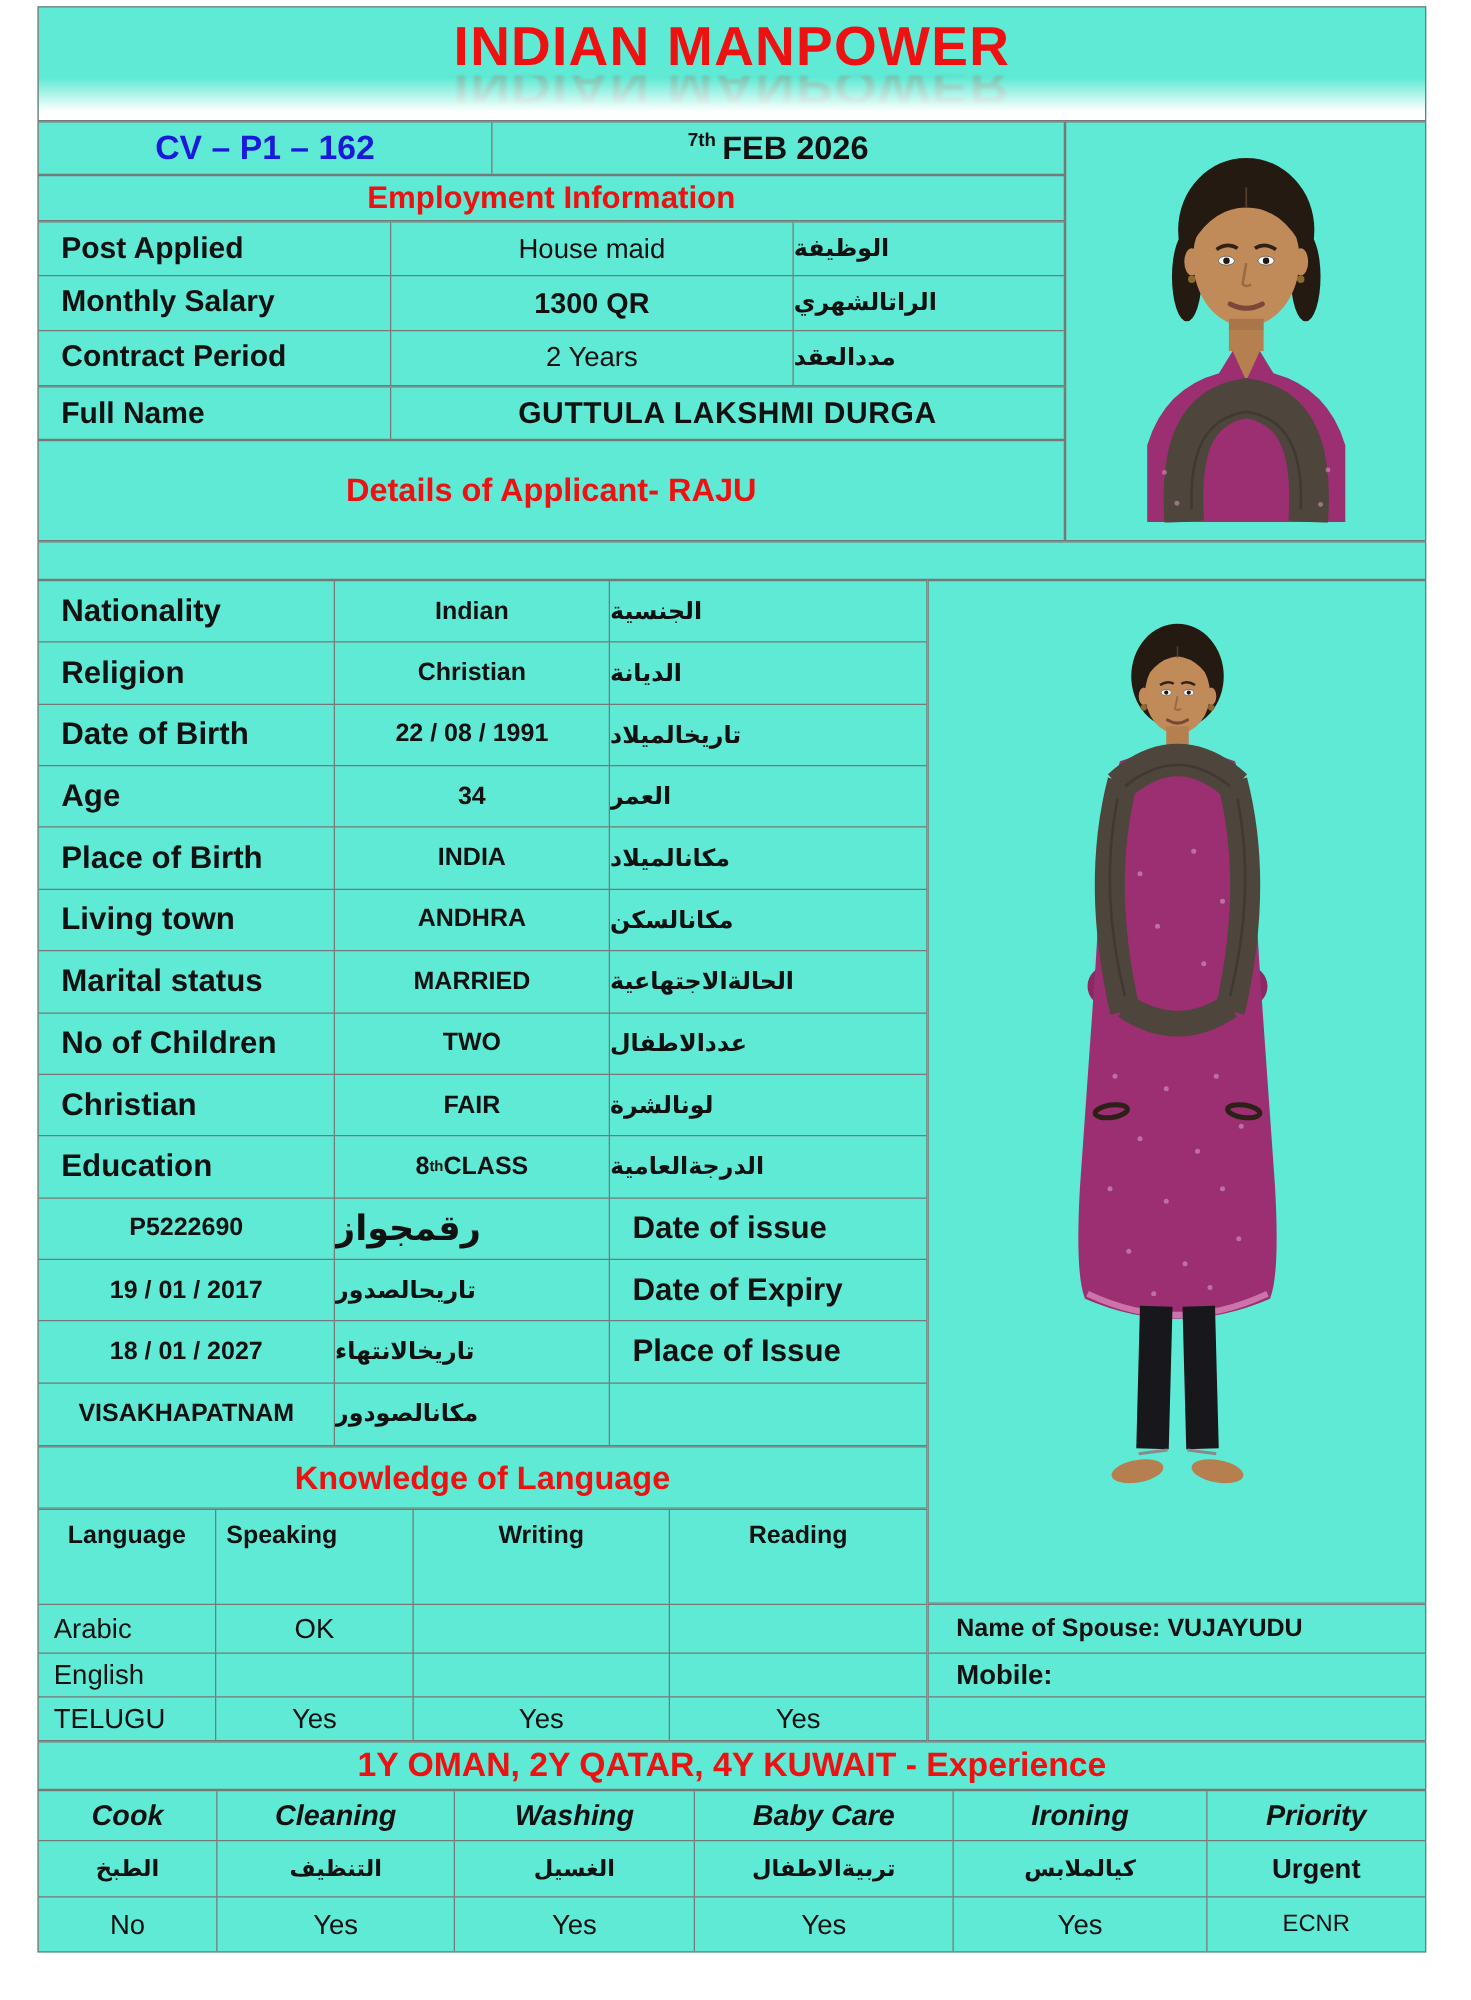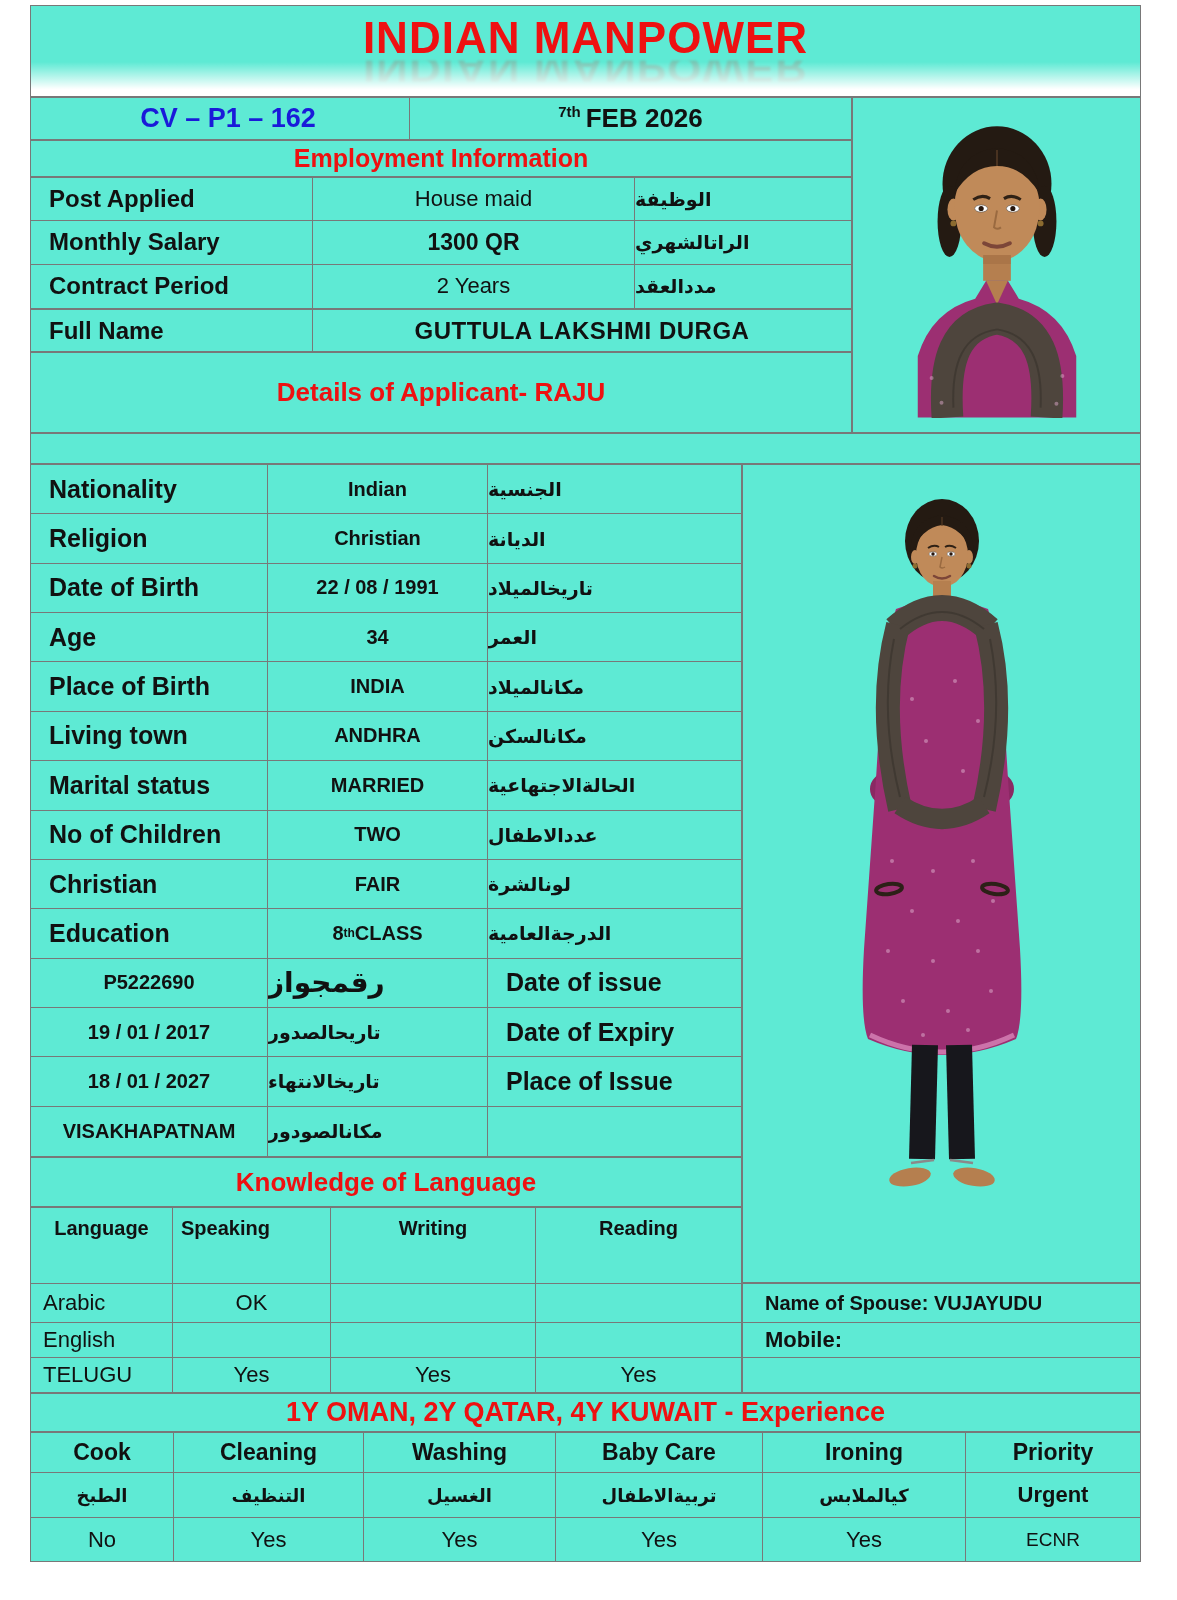--- a/index.html
+++ b/index.html
@@ -10,21 +10,21 @@
 
   
   #title-box{left:30px;top:5px;width:1111px;height:92px;text-align:center;overflow:hidden;}
   .title-text{font-size:44px;font-weight:bold;color:#ee1111;letter-spacing:1px;line-height:48px;margin-top:8px;}
   .title-refl{font-size:44px;font-weight:bold;color:#ee1111;letter-spacing:1px;line-height:44px;
               transform:scaleY(-0.85);opacity:.16;filter:blur(1.1px);height:32px;overflow:hidden;margin-top:-4px;}
   .refl-fade{position:absolute;left:0;right:0;bottom:0;height:34px;
              background:linear-gradient(to bottom,rgba(255,255,255,0) 0%,#fff 80%);}
 
   
-  #cv-row{left:30px;top:97px;width:822px;height:43px;display:flex;padding-left:16px;}
+  #cv-row{left:30px;top:97px;width:822px;height:43px;display:flex;}
   #cv-cell{width:363px;border-right:1.5px solid #787878;color:#1a1ad9;font-weight:bold;font-size:27px;}
   #date-cell{flex:1;font-weight:bold;font-size:26px;}
   #date-cell sup{margin-right:5px;font-size:15px;}
 
   
   #photo-box{left:852px;top:97px;width:289px;height:336px;display:flex;align-items:flex-start;justify-content:center;padding-top:12px;}
 
   
   #emp-header{left:30px;top:140px;width:822px;height:37px;color:#ee1111;font-weight:bold;font-size:25px;}
   #emp-rows{left:30px;top:177px;width:822px;height:132px;display:grid;grid-template-columns:282px 322px 1fr;grid-template-rows:repeat(3,1fr);}
@@ -72,21 +72,21 @@
   .sp-row.r2{height:35px;border-bottom:1.5px solid #787878;font-size:22px;}
   .sp-row.r3{flex:1;}
 
   
   #exp-row{left:30px;top:1393px;width:1111px;height:39px;color:#ee1111;font-weight:bold;font-size:27px;}
 
   
   #skills-grid{left:30px;top:1432px;width:1111px;height:130px;display:grid;grid-template-columns:143px 190px 192px 207px 203px 1fr;grid-template-rows:40px 45px 1fr;}
   #skills-grid>div:not(:nth-child(6n)){border-right:1.5px solid #787878;}
   #skills-grid>div:nth-child(-n+12){border-bottom:1.5px solid #787878;}
-  .skh{font-weight:bold;font-size:23px;}
+  .skh{font-weight:bold;font-size:23px;font-style:italic;}
   .ska{font-weight:bold;font-size:18px;direction:rtl;font-family:"DejaVu Sans",sans-serif;}
   #skills-grid>div:nth-child(12){direction:ltr;font-family:"Liberation Sans",sans-serif;font-size:22px;}
   .skv{font-size:22px;}
   #skills-grid>div:nth-child(18){font-size:19px;}
 </style>
 </head>
 <body>
 
 <div id="title-box" class="abs">
   <div class="title-text">INDIAN MANPOWER</div>

